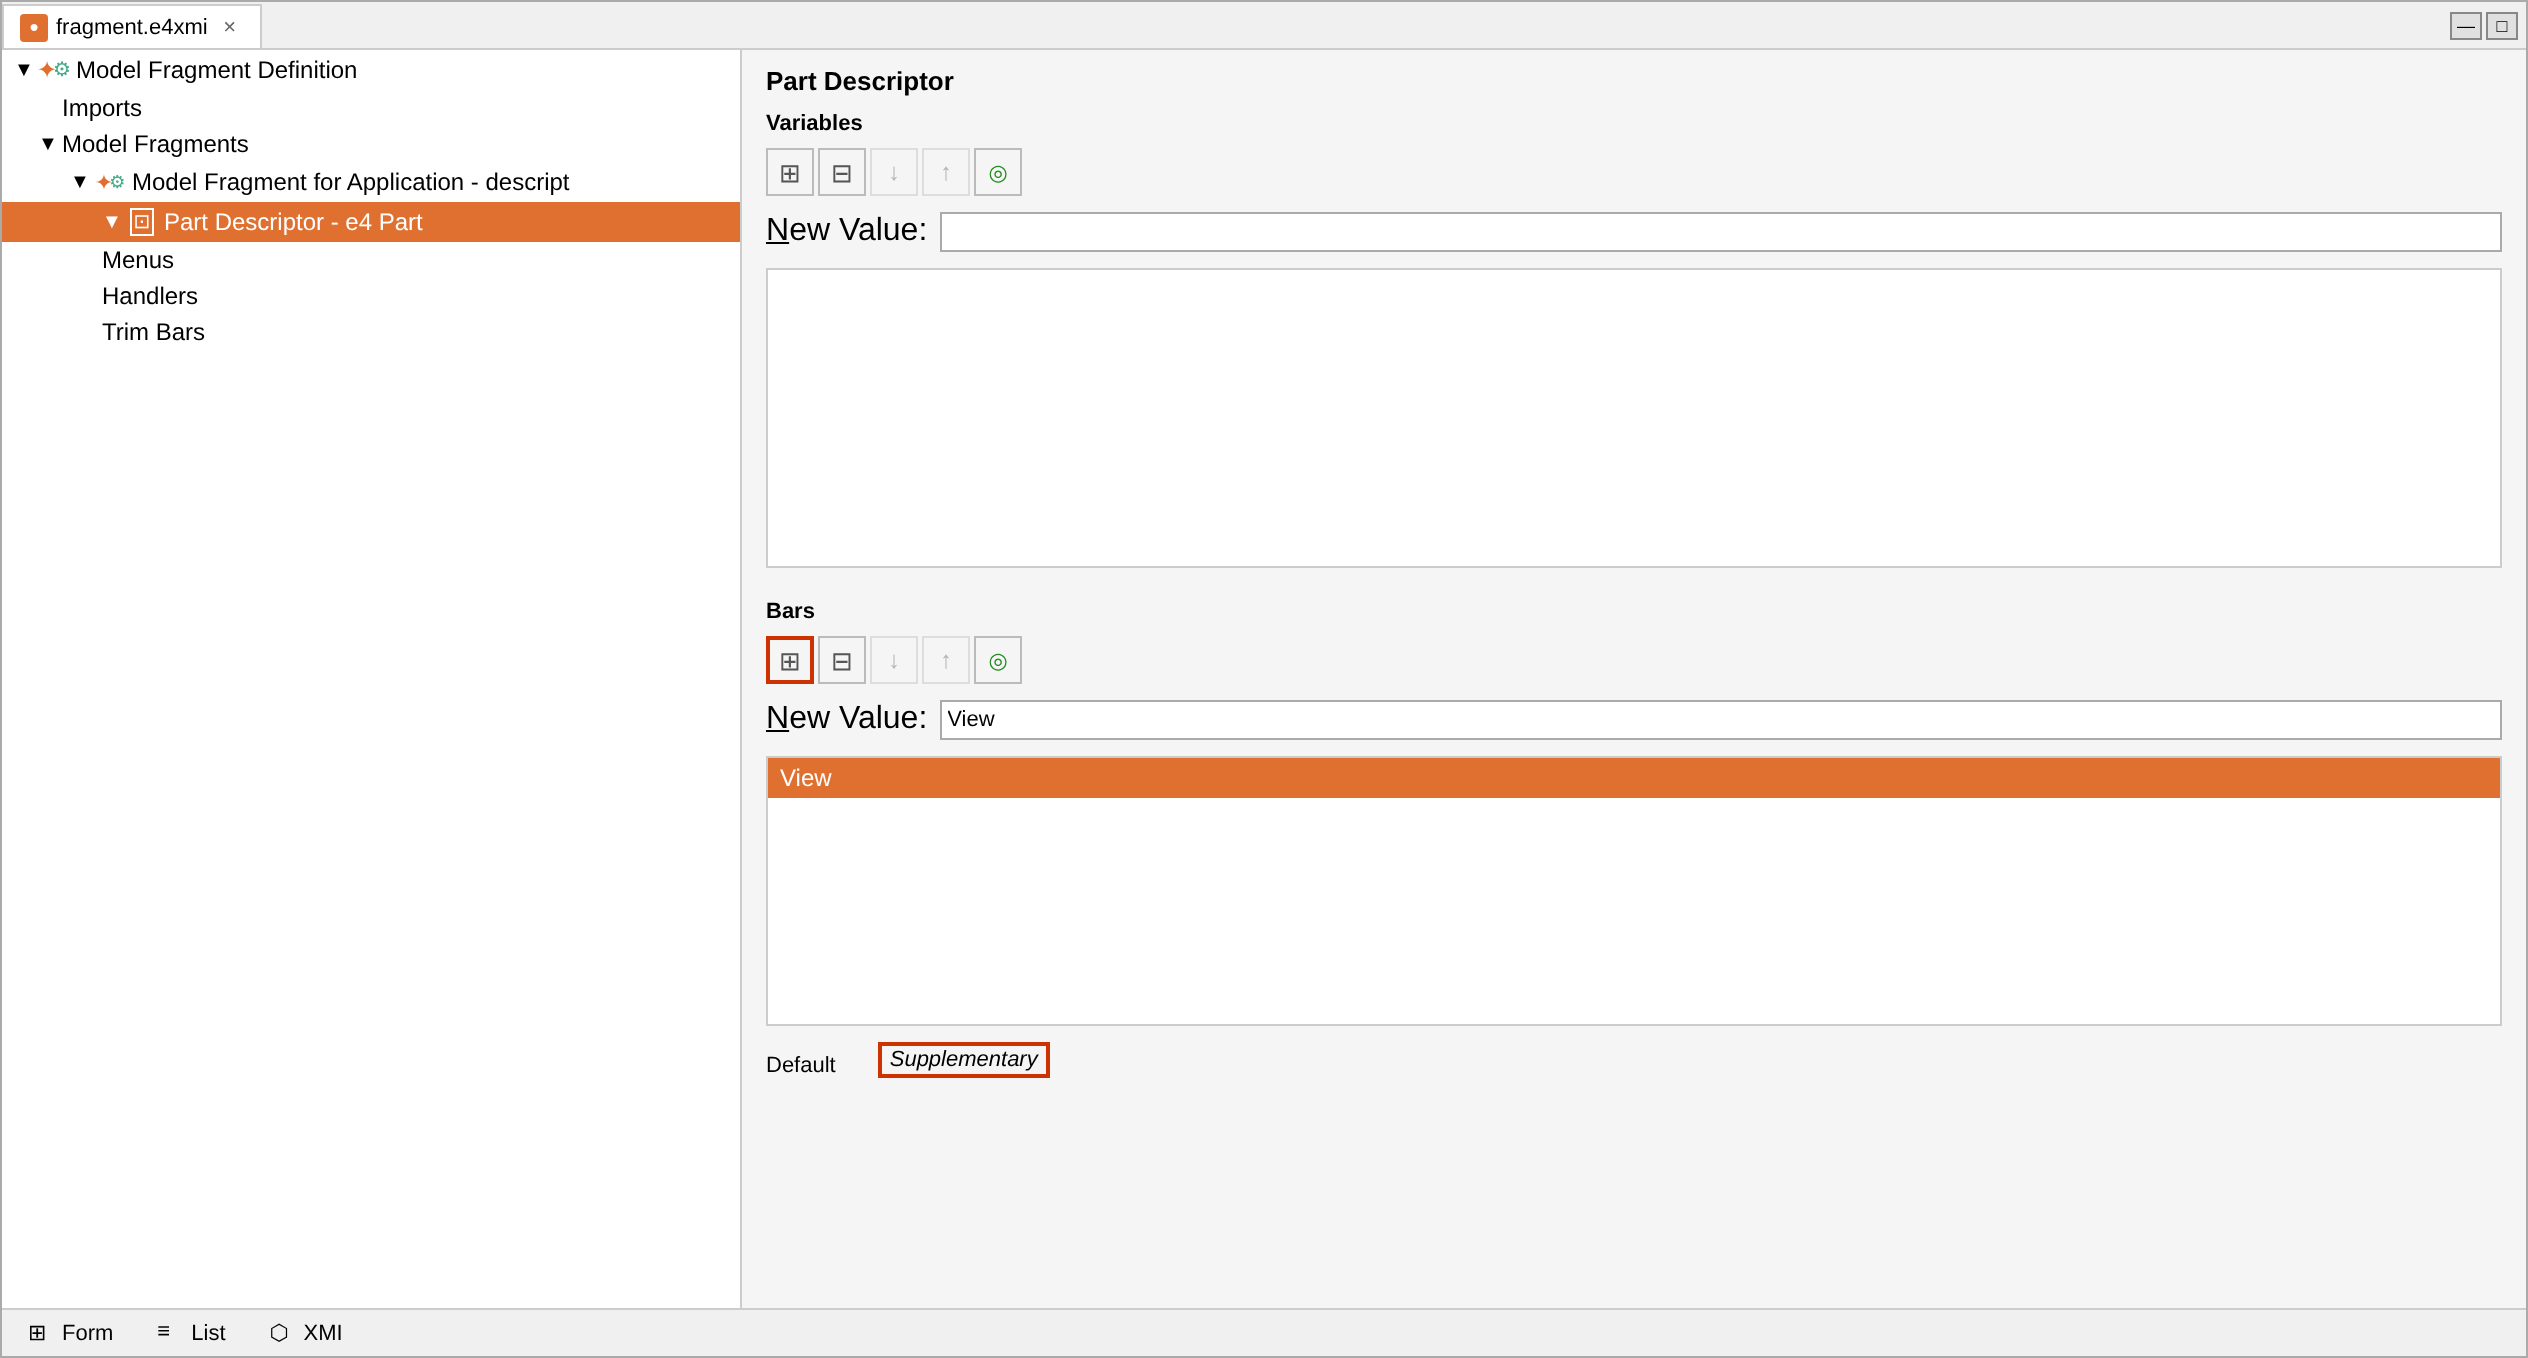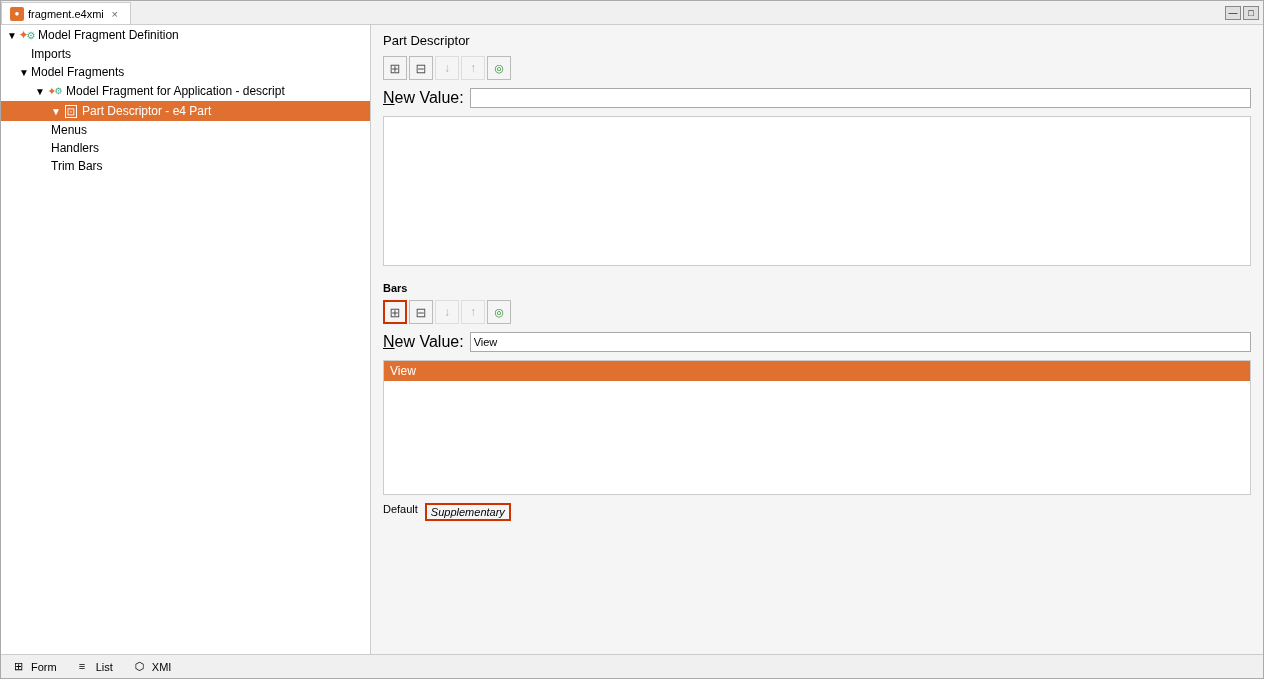--- a/index.html
+++ b/index.html
@@ -17,21 +17,21 @@
 
     
     .tree-panel { width: 370px; background: #fff; border-right: 1px solid #ccc; overflow-y: auto; flex-shrink: 0; }
     .tree-item { padding: 2px 4px; display: flex; align-items: center; cursor: pointer; white-space: nowrap; }
     .tree-item.selected { background: #e07030; color: #fff; }
     .tree-toggle { width: 14px; display: inline-flex; align-items: center; justify-content: center; font-size: 10px; flex-shrink: 0; }
     .tree-icon { width: 16px; height: 16px; margin-right: 3px; flex-shrink: 0; display: inline-flex; align-items: center; justify-content: center; }
 
     
     .editor-panel { flex: 1; background: #f5f5f5; overflow-y: auto; display: flex; flex-direction: column; }
-    .section-header { font-size: 13px; font-weight: normal; padding: 8px 12px 4px 12px; color: #000; }
+    .section-header { font-size: 13px; font-weight: bold; padding: 8px 12px 4px 12px; color: #000; }
     .section-label { font-size: 11px; font-weight: bold; padding: 4px 12px 2px 12px; color: #000; }
 
     
     .toolbar { display: flex; gap: 2px; padding: 4px 12px; }
     .tb-btn { width: 24px; height: 24px; border: 1px solid #bbb; background: #f5f5f5; display: flex; align-items: center; justify-content: center; cursor: pointer; font-size: 12px; color: #555; }
     .tb-btn.active { border: 2px solid #cc3300; background: #f5f5f5; }
     .tb-btn.disabled { opacity: 0.4; cursor: default; }
 
     
     .new-value-row { display: flex; align-items: center; padding: 4px 12px; gap: 6px; }
@@ -40,21 +40,21 @@
     .new-value-input { flex: 1; height: 20px; border: 1px solid #aaa; padding: 1px 3px; font-size: 11px; background: #fff; }
     .list-item-row { padding: 3px 6px; font-size: 12px; cursor: pointer; }
     .list-item-row.selected { background: #e07030; color: #fff; }
 
     
     .bottom-tabs { height: 24px; background: #f0f0f0; border-top: 1px solid #ccc; display: flex; align-items: center; padding: 0 4px; gap: 4px; flex-shrink: 0; }
     .bottom-tab { display: flex; align-items: center; gap: 3px; padding: 2px 8px; height: 20px; border: 1px solid transparent; cursor: pointer; font-size: 11px; }
     .bottom-tab-icon { width: 14px; height: 14px; }
 
     
-    .footer-line { padding: 4px 12px; font-size: 11px; display: flex; align-items: flex-start; gap: 7px; flex-shrink: 0; }
+    .footer-line { padding: 4px 12px; font-size: 11px; display: flex; align-items: flex-end; gap: 21px; flex-shrink: 0; }
     .supplementary-btn { border: 2px solid #cc3300; padding: 1px 4px; font-size: 11px; cursor: pointer; background: transparent; font-family: inherit; font-style: italic; }
 
     .variables-list-area { margin: 4px 12px; border: 1px solid #ccc; background: #fff; height: 150px; }
     .tags-list-area { margin: 4px 12px; border: 1px solid #ccc; background: #fff; height: 135px; }
 
     .separator { height: 8px; }
 
     
     .tab-container { position: relative; display: flex; align-items: center; }
 
@@ -138,20 +138,21 @@
       <div class="tree-item indent4">
         <span class="tree-toggle"></span>
         <span>Trim Bars</span>
       </div>
     </div>
 
     <div class="editor-panel">
 
       <div class="section-header">Part Descriptor</div>
 
+      <div class="section-label">Variables</div>
       <div class="toolbar">
         <button class="tb-btn" title="Add">
           <span style="font-size:13px; color:#555;">⊞</span>
         </button>
         <button class="tb-btn" title="Remove">
           <span style="font-size:13px; color:#555;">⊟</span>
         </button>
         <button class="tb-btn disabled" title="Move Down">
           <span>↓</span>
         </button>

